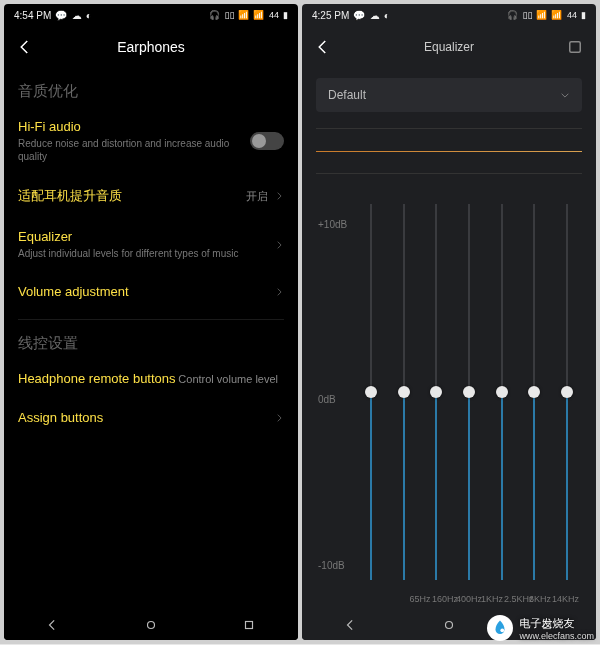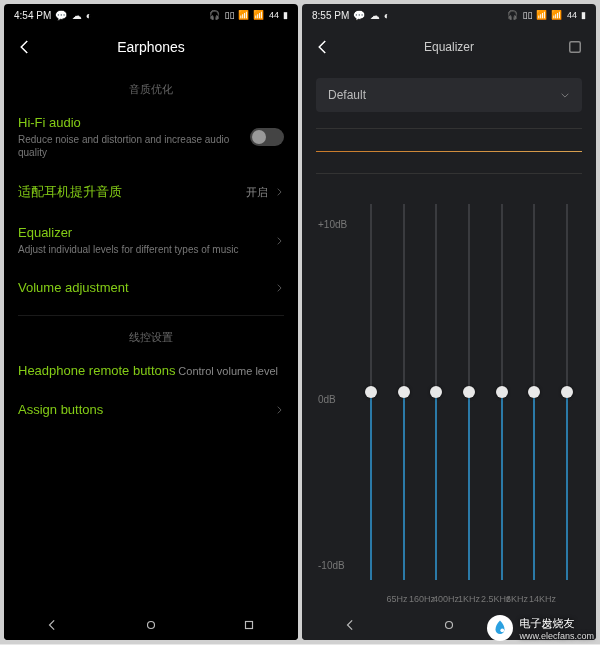--- a/index.html
+++ b/index.html
@@ -53,29 +53,29 @@
     left: 0; right: 0;
     text-align: center;
     font-size: 14px;
     font-weight: 500;
   }
   .header.right .title { font-size: 12px; color: #ccc; }
   .back { width: 18px; height: 18px; color:#fff; }
   .header .act { position: absolute; right: 12px; top: 12px; width:18px; height:18px; color:#888; }
   
   .list { flex: 1; padding: 0 14px; color: #fff; }
-  .section-label { color: #666; font-size: 11px; margin-top: 14px; margin-bottom: 6px; text-align: center; }
+  .section-label { color: #666; font-size: 15px; margin-top: 14px; margin-bottom: 6px; }
   .row {
     padding: 12px 0;
     display: flex;
     align-items: center;
     justify-content: space-between;
   }
   .row .txt { flex:1; }
-  .row .title2 { font-size: 13px; color:#84cc16; }
+  .row .title2 { font-size: 13px; color:#fde047; }
   .row .sub { font-size: 10px; color:#777; margin-top:3px; line-height:1.3; }
   .row .value { font-size: 11px; color:#888; margin-right:6px; }
   .chev { width:10px; height:10px; color:#666; flex-shrink:0; }
   .toggle {
     width: 34px; height: 18px; border-radius: 10px;
     background: #444; position: relative; flex-shrink:0;
   }
   .toggle::after {
     content:""; position:absolute; width:14px;height:14px;border-radius:50%;
     background:#999; top:2px; left:2px;
@@ -129,21 +129,21 @@
     background:#2b7aa8;
   }
   .knob {
     position:absolute; top:50%; left:50%;
     width:12px;height:12px;border-radius:50%;
     background:#e8e8e8; transform:translate(-50%,-50%);
     box-shadow:0 0 3px rgba(0,0,0,0.6);
   }
   .freq-labels {
     position:absolute; left:46px; right:6px; bottom:6px;
-    display:flex; justify-content:center;
+    display:flex; justify-content:flex-end;
     font-size:9px; color:#777;
   }
   .freq-labels span { width:24px; text-align:center; }
   
   .nav {
     height: 30px;
     display:flex; justify-content:space-around; align-items:center;
     background:#000;
   }
   .phone.right .nav { background:#1e1f22; }
@@ -257,21 +257,21 @@
         </svg>
       <svg class="nicon" viewBox="0 0 24 24">
           <rect x="6" y="6" width="12" height="12" stroke="currentColor" stroke-width="2" fill="none"></rect>
         </svg>
     </div>
   </div>
 
   <div class="phone right">
     <div class="status-bar">
       <div class="status-left">
-        <span>8:55 PM</span>
+        <span>4:25 PM</span>
         <span>💬</span>
         <span>☁</span>
         <span>◐</span>
       </div>
       <div class="status-right">
         <span>🎧</span>
         <span>▯▯</span>
         <span>📶</span>
         <span>📶</span>
         <span>44</span>

